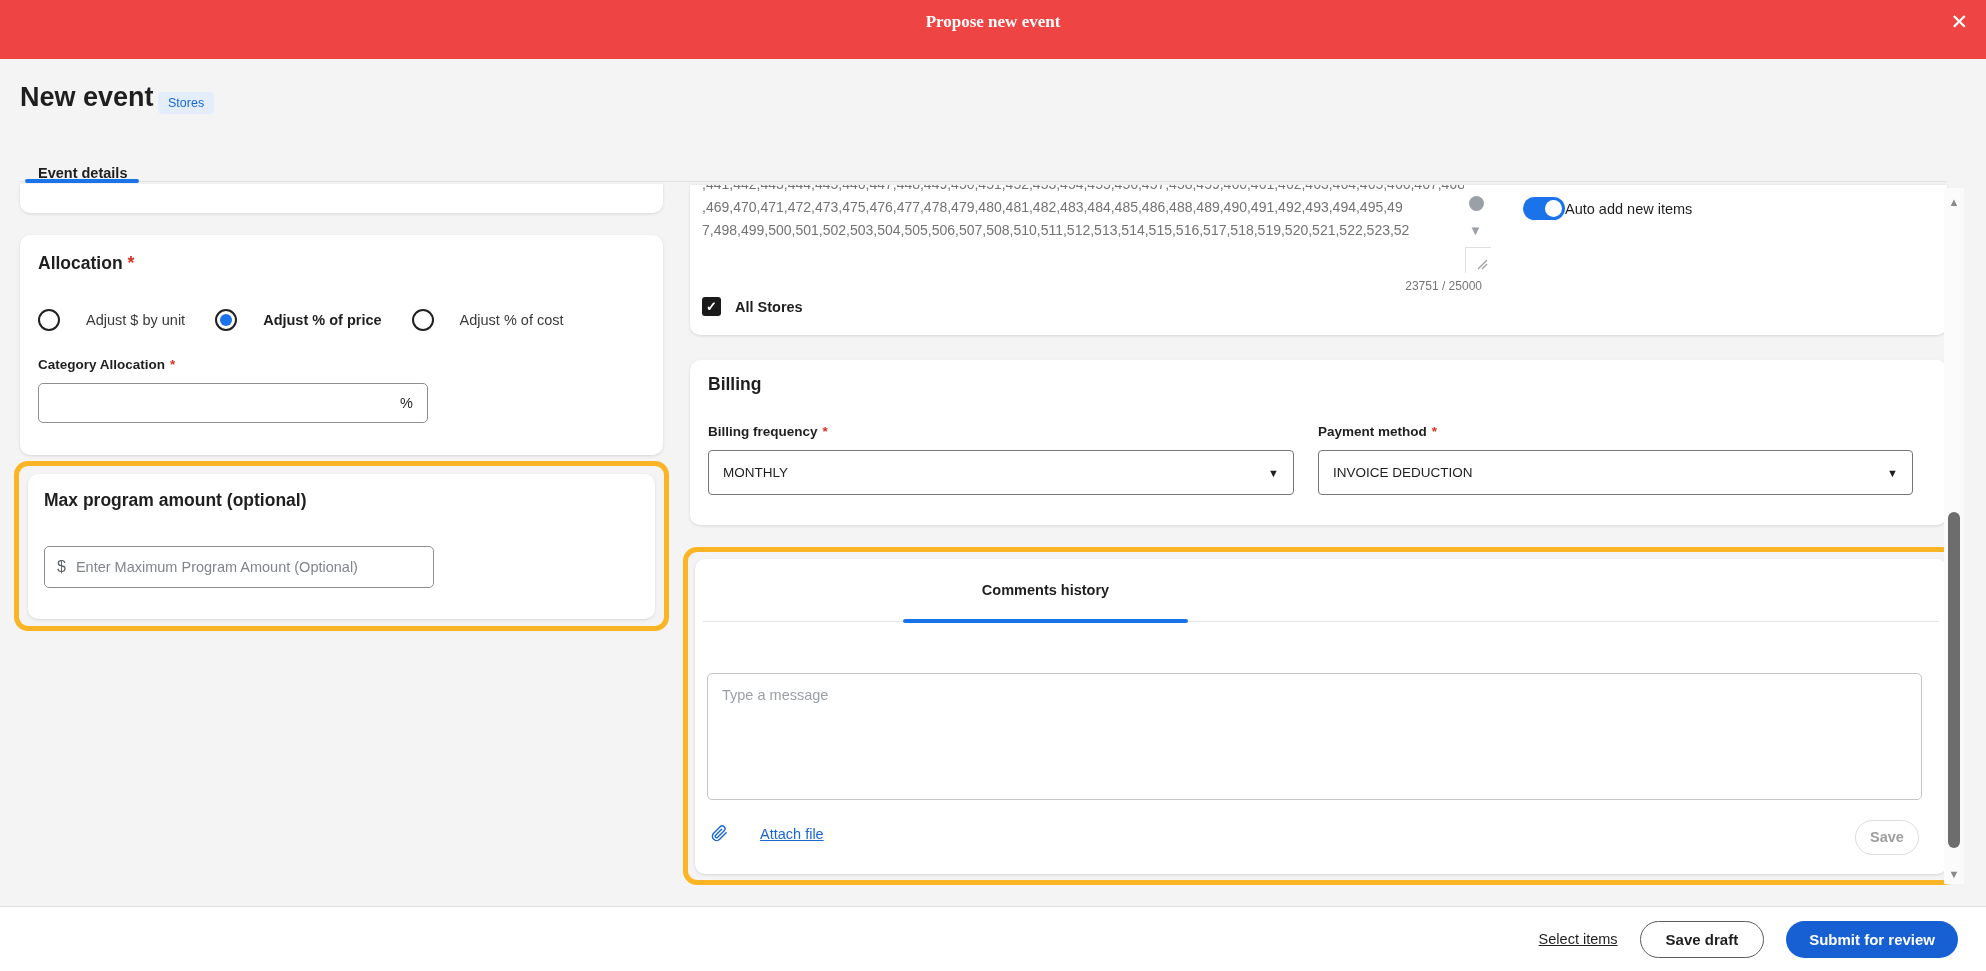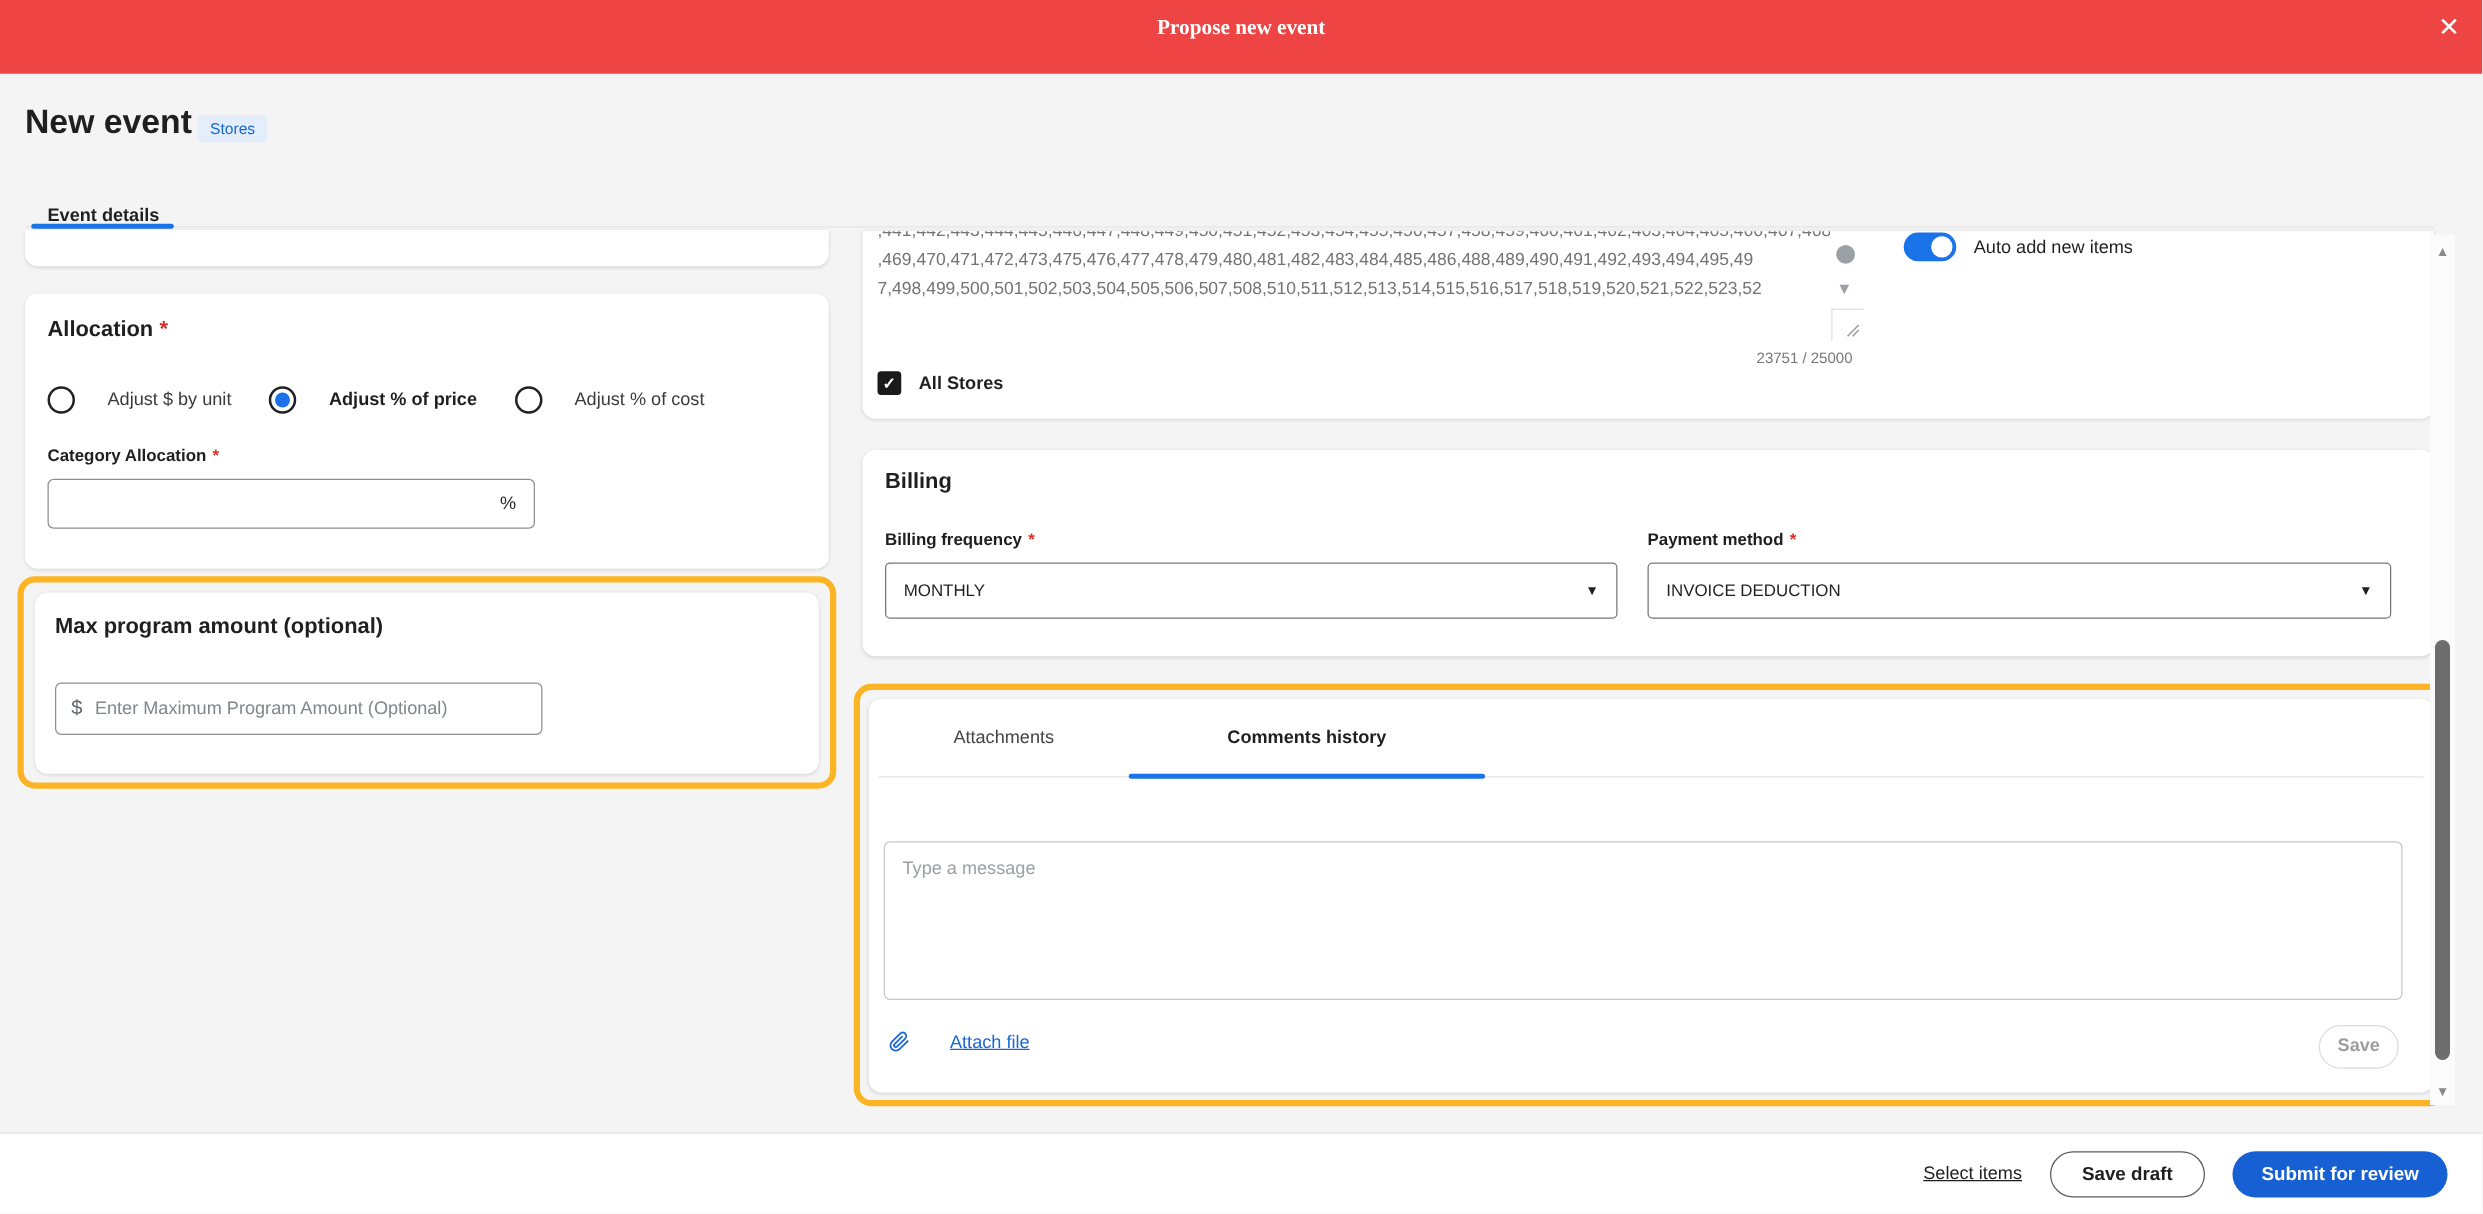--- a/index.html
+++ b/index.html
@@ -52,21 +52,21 @@
   .numbers div { white-space:nowrap; overflow:hidden; }
   .mini-scroll { position:absolute; left:772px; top:0; width:30px; }
   .ms-thumb { position:absolute; left:7px; top:11px; width:15px; height:15px; border-radius:50%; background:#9aa0a6; cursor:pointer; }
   .ms-down { position:absolute; left:7px; top:38px; font-size:13px; color:#9aa0a6; cursor:pointer; }
   .ms-resize { position:absolute; left:3px; top:62px; width:26px; height:26px; background:#fff; border-left:1px solid #e0e0e0; border-top:1px solid #e0e0e0; cursor:nwse-resize; }
   .ms-resize svg { position:absolute; right:3px; bottom:3px; }
   .char-counter { position:absolute; left:12px; top:94px; width:780px; text-align:right; font-size:12px; color:#757575; }
   .all-stores { position:absolute; left:12px; top:112px; display:flex; align-items:center; gap:14px; cursor:pointer; }
   .chk { width:19px; height:19px; background:#1a1a1a; border-radius:3px; color:#fff; font-size:13px; font-weight:bold; text-align:center; line-height:19px; }
   .all-stores-lbl { font-size:14.5px; font-weight:bold; color:#1f1f1f; }
-  .auto-add { position:absolute; left:833px; top:1px; display:flex; align-items:center; gap:14px; }
+  .auto-add { position:absolute; left:833px; top:12px; display:flex; align-items:center; }
   .toggle { width:42px; height:23px; background:#1a73e8; border-radius:12px; position:relative; cursor:pointer; flex:none; }
   .toggle::after { content:""; position:absolute; right:3px; top:3px; width:17px; height:17px; border-radius:50%; background:#fff; }
   .auto-add-lbl { font-size:14.5px; color:#1f1f1f; }
 
   
   .card-billing { left:690px; top:360px; width:1257px; height:165px; }
   .bill-title { position:absolute; left:18px; top:14px; font-size:19px; }
   .bill-lbl { position:absolute; top:64px; font-size:13.5px; font-weight:bold; color:#1f1f1f; }
   .sel-box { position:absolute; top:90px; height:45px; border:1px solid #747775; border-radius:4px; background:#fff; display:flex; align-items:center; justify-content:space-between; padding:0 14px; cursor:pointer; }
   .sel-val { font-size:13.5px; color:#1f1f1f; }
@@ -186,21 +186,20 @@
     </div>
     <div class="sel-box" style="left:628px; width:595px;">
       <span class="sel-val">INVOICE DEDUCTION</span>
       <span class="sel-arrow">▼</span>
     </div>
   </div>
 
   <div class="hl-comments"></div>
   <div class="card card-comments">
     <div class="ctab-row">
-      <div class="ctab ctab1">Attachments</div>
       <div class="ctab ctab2">Comments history</div>
       <div class="ctab-ind"></div>
     </div>
     <div class="msg-box">
       <textarea placeholder="Type a message" style=""></textarea>
     </div>
     <div class="attach-row">
       <svg width="17" height="17" viewBox="0 0 24 24">
         <path fill="none" stroke="#1967d2" stroke-width="2" stroke-linecap="round" d="M21.4 11.05l-9.19 9.19a6 6 0 0 1-8.49-8.49l9.19-9.19a4 4 0 0 1 5.66 5.66l-9.2 9.19a2 2 0 0 1-2.83-2.83l8.49-8.48"></path>
       </svg>

